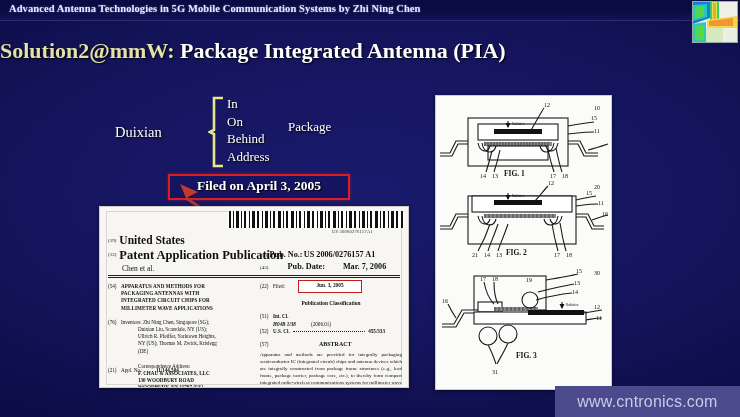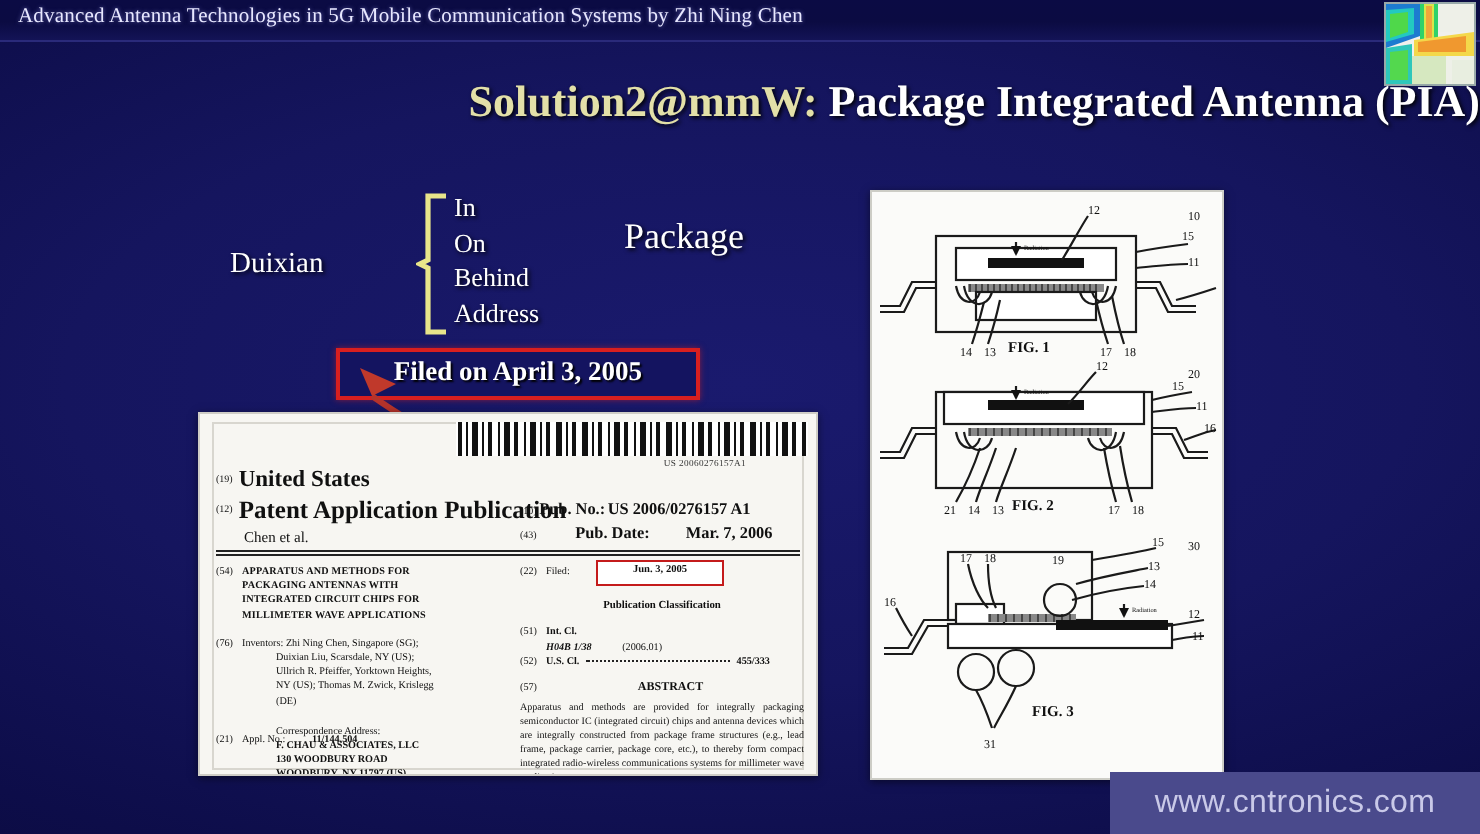--- a/index.html
+++ b/index.html
@@ -15,47 +15,46 @@
       radial-gradient(ellipse 120% 95% at 50% 46%, #1a1a6e 0%, #15155e 38%, #0d0d49 66%, #07072f 100%);
   }
   
   .banner{
     position:absolute;left:0;top:0;width:740px;height:20px;
     background:linear-gradient(to bottom,#0b0b44 0%,#0b0b42 55%,#131356 100%);
     border-bottom:1px solid #2a2a7a;
   }
   .banner-text{
     position:absolute;left:9px;top:3px;
-    font-size:10.5px;font-weight:normal;color:#e8e8ff;
+    font-size:10.5px;font-weight:bold;color:#e8e8ff;
     letter-spacing:.1px;white-space:nowrap;
     text-shadow:0 0 2px rgba(160,160,255,.6);
   }
   
   .logo{
     position:absolute;right:2px;top:1px;width:44px;height:40px;
     background:#f2f2ee;border:1px solid #9aa;overflow:hidden;
   }
   .logo svg{display:block;width:44px;height:40px;}
   
   .title{
-    position:absolute;left:0;top:38px;width:740px;text-align:right;
+    position:absolute;left:0;top:38px;width:740px;text-align:left;
     font-size:22px;font-weight:bold;white-space:nowrap;
   }
   .title .t1{color:#e3e0a8;text-shadow:1px 1px 2px #000;}
   .title .t2{color:#ffffff;text-shadow:1px 1px 2px #000;}
   
   .grp{position:absolute;left:110px;top:100px;width:300px;height:75px;}
   .lbl-antennas{
     position:absolute;left:5px;top:24px;font-size:14.5px;color:#ffffff;
     text-shadow:1px 1px 2px #000;
   }
   .lbl-package{
-    position:absolute;left:178px;top:8px;font-size:18px;color:#ffffff;
+    position:absolute;left:178px;top:19px;font-size:13px;color:#ffffff;
     text-shadow:1px 1px 2px #000;
-    margin-left:24px;
   }
   .brace{position:absolute;left:98px;top:-4px;width:18px;height:72px;}
   .opts{
     position:absolute;left:117px;top:-5px;
     font-size:13px;line-height:17.5px;color:#ffffff;
     text-shadow:1px 1px 2px #000;
   }
   
   .filedbox{
     position:absolute;left:168px;top:174px;width:178px;height:22px;

